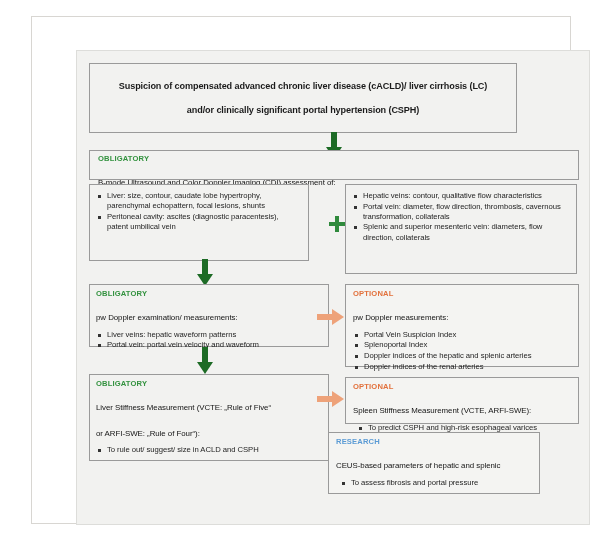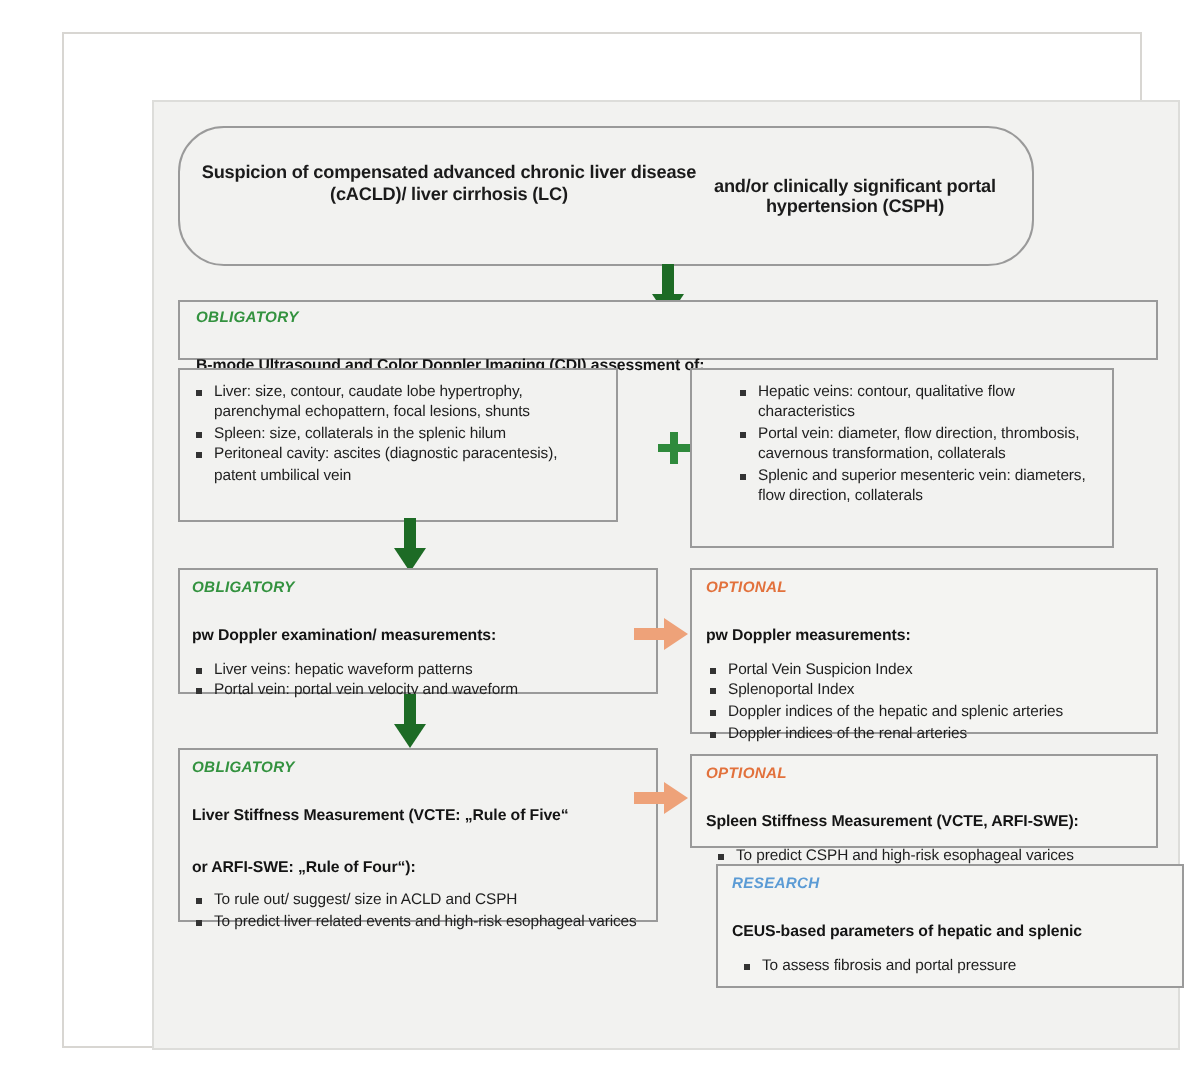--- a/index.html
+++ b/index.html
@@ -49,51 +49,50 @@
     background: #f4f4f2;
   }
 
   
   .title-box {
     left: 12px;
     top: 12px;
     width: 428px;
     height: 70px;
     display: flex;
+    flex-direction: column;
     align-items: center;
     justify-content: center;
     padding: 4px 10px;
-    border-radius: 23px;
   }
   .title-line {
     font-size: 9.1px;
     font-weight: bold;
     color: #1b1b1b;
     text-align: center;
     line-height: 1.15;
     letter-spacing: -0.1px;
   }
   .title-line.first { margin-bottom: 13px; }
 
   
   .tag {
     font-size: 7.6px;
     font-weight: bold;
     letter-spacing: 0.15px;
     line-height: 1.1;
     margin-bottom: 1px;
-    font-style: italic;
   }
   .tag.obligatory { color: #33923f; }
   .tag.optional  { color: #e2713c; }
   .tag.research  { color: #5b9bd5; }
 
   .headline {
     font-size: 7.9px;
-    font-weight: bold;
+    font-weight: normal;
     color: #141414;
     line-height: 1.3;
     letter-spacing: -0.05px;
     margin-top: 15px;
   }
 
   
   ul.bl {
     margin: 0;
     padding: 0;
@@ -134,23 +133,23 @@
   .panel-left {
     left: 12px;
     top: 133px;
     width: 220px;
     height: 77px;
     padding: 6px 7px 5px 6px;
   }
   .panel-right {
     left: 268px;
     top: 133px;
-    width: 212px;
+    width: 232px;
     height: 90px;
-    padding: 6px 7px 5px 22px;
+    padding: 6px 7px 5px 6px;
   }
 
   
   .plus {
     position: absolute;
     left: 252px;
     top: 165px;
     width: 16px;
     height: 16px;
     color: #2f8a3c;
@@ -192,23 +191,23 @@
     padding: 5px 7px 4px 6px;
   }
   .ssm-right {
     left: 268px;
     top: 326px;
     width: 234px;
     height: 47px;
     padding: 5px 8px 4px 7px;
   }
   .research-right {
-    left: 281px;
+    left: 251px;
     top: 381px;
-    width: 234px;
+    width: 212px;
     height: 62px;
     padding: 5px 8px 4px 7px;
   }
 
   
   .arrow-down {
     position: absolute;
     width: 20px;
     height: 28px;
   }
@@ -278,21 +277,20 @@
     </div>
 
     <div class="box hdr-box">
       <div class="tag obligatory">OBLIGATORY</div>
       <div class="headline">B-mode Ultrasound and Color Doppler Imaging (CDI) assessment of:</div>
     </div>
 
     <div class="box panel-left">
       <ul class="bl">
         <li>Liver: size, contour, caudate lobe hypertrophy, parenchymal echopattern, focal lesions, shunts</li>
-        <li>Spleen: size, collaterals in the splenic hilum</li>
         <li>Peritoneal cavity: ascites (diagnostic paracentesis), patent umbilical vein</li>
       </ul>
     </div>
 
     <div class="plus"></div>
 
     <div class="box panel-right">
       <ul class="bl">
         <li>Hepatic veins: contour, qualitative flow characteristics</li>
         <li>Portal vein: diameter, flow direction, thrombosis, cavernous transformation, collaterals</li>
@@ -334,21 +332,20 @@
       <div class="shaft"></div>
       <div class="head"></div>
     </div>
 
     <div class="box lsm-left">
       <div class="tag obligatory">OBLIGATORY</div>
       <div class="headline">Liver Stiffness Measurement (VCTE: „Rule of Five“</div>
       <div class="headline">or ARFI-SWE: „Rule of Four“):</div>
       <ul class="bl spaced">
         <li>To rule out/ suggest/ size in ACLD and CSPH</li>
-        <li>To predict liver related events and high-risk esophageal varices</li>
       </ul>
     </div>
 
     <div class="arrow-right ar2">
       <div class="shaft"></div>
       <div class="head"></div>
     </div>
 
     <div class="box white ssm-right">
       <div class="tag optional">OPTIONAL</div>

